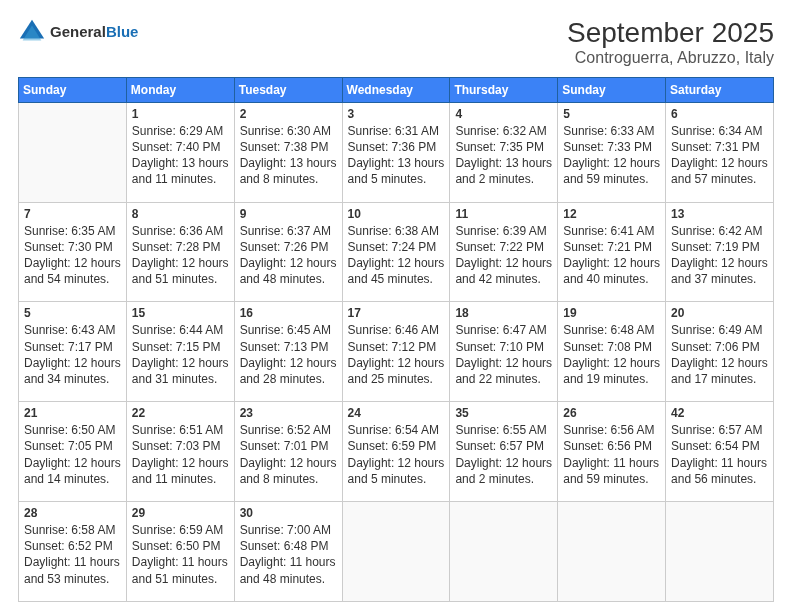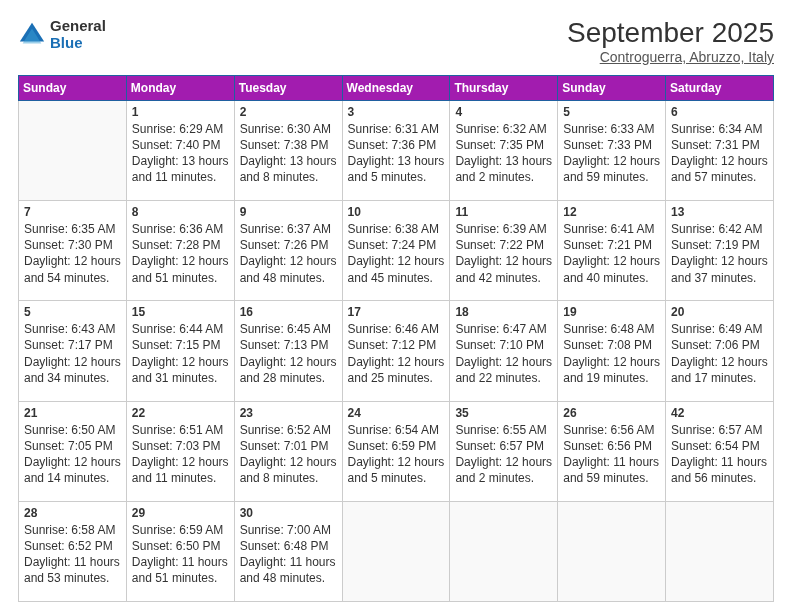--- a/index.html
+++ b/index.html
@@ -23,21 +23,21 @@
       align-items: flex-start;
       margin-bottom: 10px;
     }
     .logo {
       display: flex;
       align-items: center;
       gap: 4px;
     }
     .logo-text {
       display: flex;
-      flex-direction: column;
+      flex-direction: row;
       line-height: 1.1;
     }
     .logo-general {
       font-size: 15px;
       font-weight: bold;
       color: #333;
     }
     .logo-blue {
       font-size: 15px;
       font-weight: bold;
@@ -51,32 +51,31 @@
       text-align: right;
     }
     .cal-title {
       font-size: 28px;
       font-weight: 300;
       color: #333;
       line-height: 1.1;
       margin-left: 47px;
     }
     .cal-subtitle {
-      font-size: 14px;
+      font-size: 16px;
       color: #555;
-      text-decoration: underline;
     }
     .calendar {
       width: 100%;
       border-collapse: collapse;
       flex: 1;
       font-size: 10.5px;
     }
     .calendar thead tr th {
-      background: #a21caf;
+      background: #3b82f6;
       color: #fff;
       font-size: 12px;
       font-weight: 600;
       padding: 5px 4px;
       text-align: left;
       border: 1px solid #2060a0;
     }
     .calendar tbody tr td {
       border: 1px solid #ccc;
       vertical-align: top;

